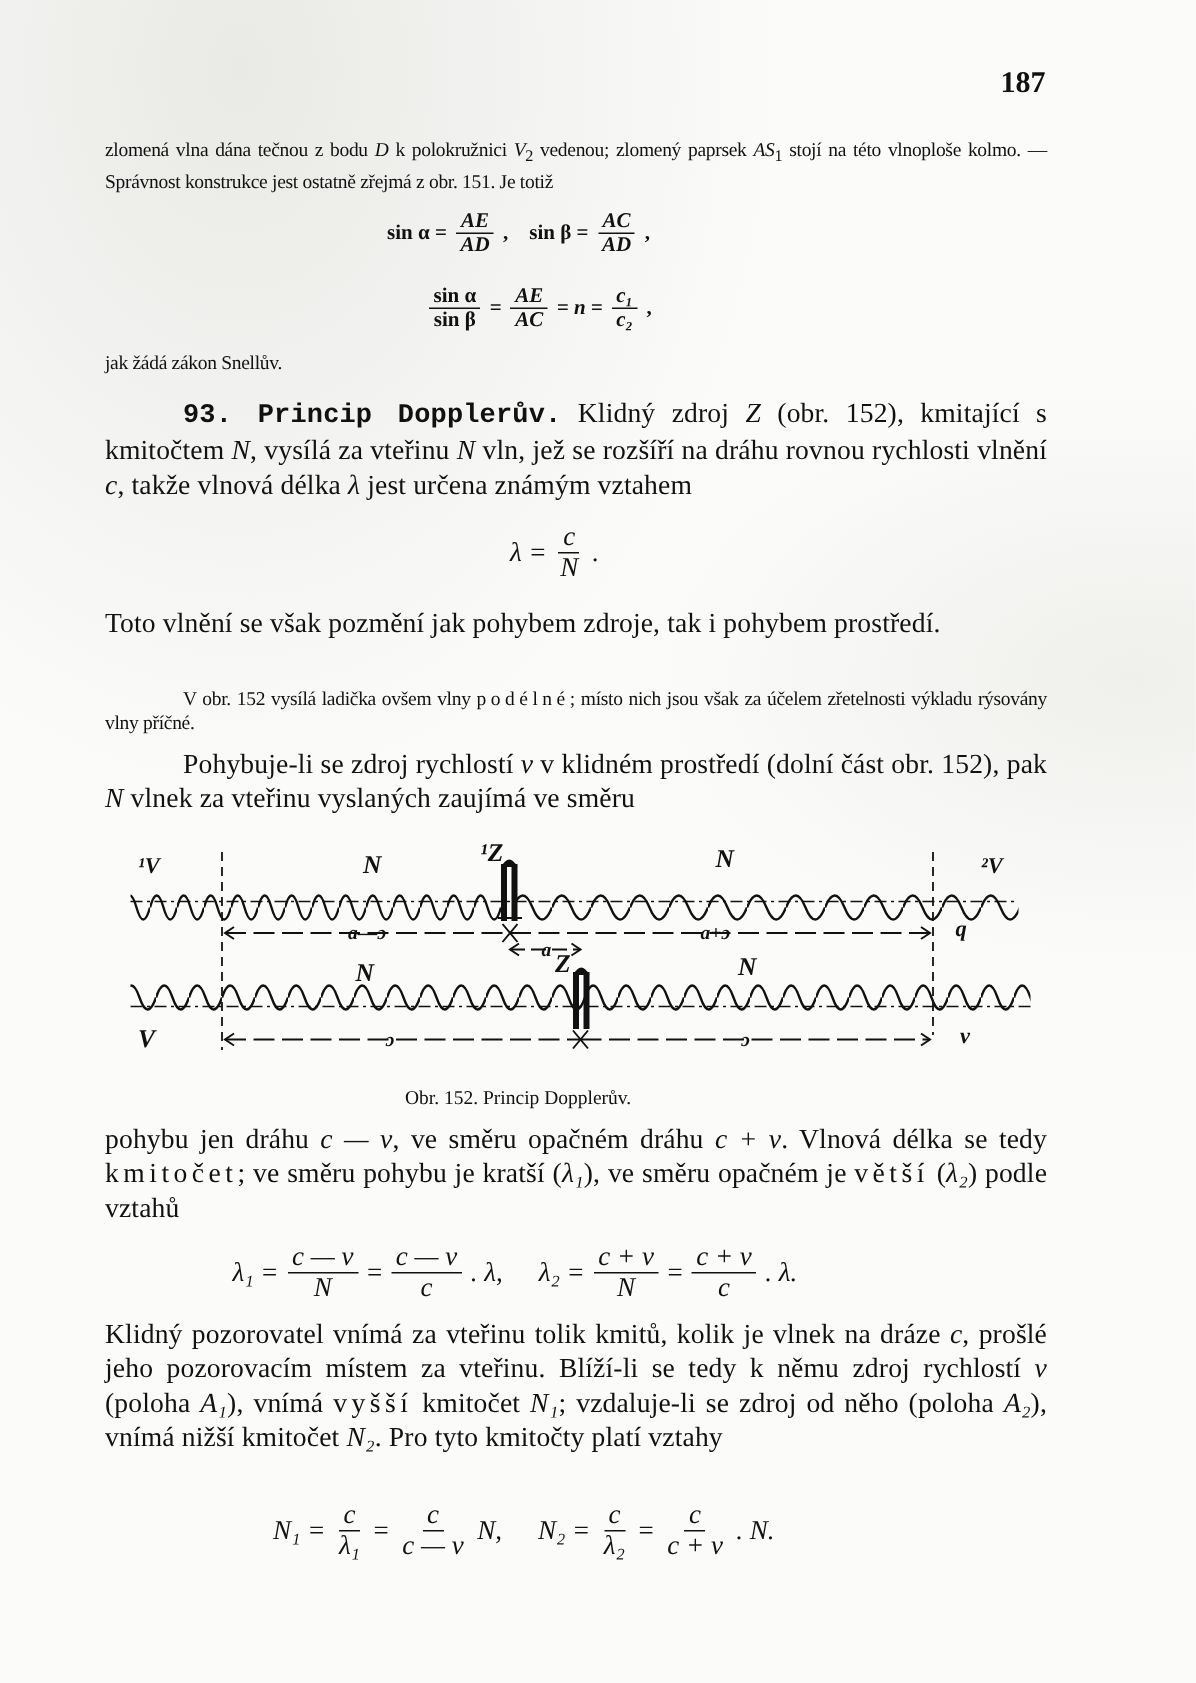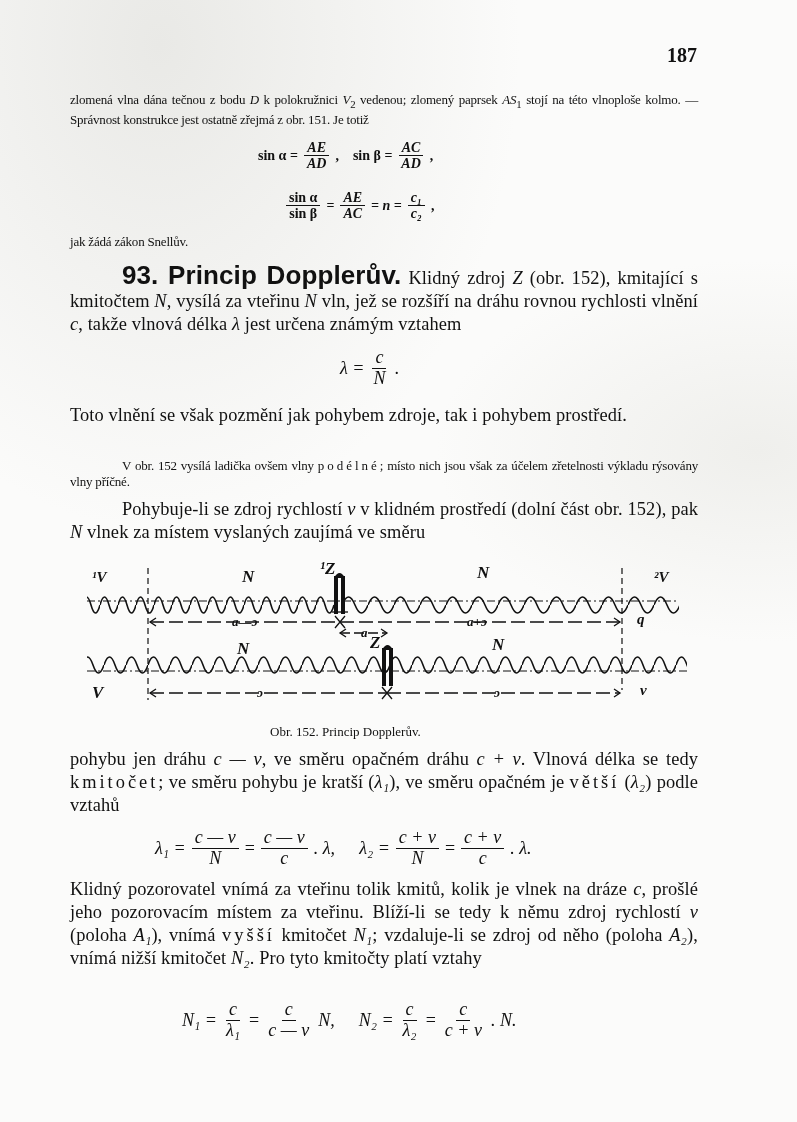--- a/index.html
+++ b/index.html
@@ -13,21 +13,21 @@
   .big{font-size:18.4px;line-height:23px;text-align:justify;letter-spacing:0.1px;}
   .indent{text-indent:52px;}
   i{font-style:italic;}
   .sp{letter-spacing:3px;}
   .eq{position:absolute;font-family:"Liberation Serif",serif;display:flex;align-items:center;gap:4px;white-space:nowrap;}
   .frac{display:inline-flex;flex-direction:column;align-items:center;vertical-align:middle;margin:0 2px;}
   .frac .n{border-bottom:1.3px solid #111;padding:0 3px;line-height:1.1;text-align:right;}
   .frac .d{padding:0 3px;line-height:1.1;text-align:right;}
   .eqs{font-size:14px;font-weight:bold;}
   .eqb{font-size:18px;}
-  .h93{font-family:Liberation Sans, sans-serif;font-weight:bold;font-size:26px;}
+  .h93{font-family:Liberation Mono, monospace;font-weight:bold;font-size:18px;}
   .fig{position:absolute;left:82px;top:560px;width:630px;height:145px;}
   .cap{position:absolute;left:270px;top:708px;font-size:13px;font-family:"Liberation Serif",serif;margin-top:16px;}
 </style>
 </head>
 <body>
 
 <div class="page">
 
   <div class="pno">187</div>
 
@@ -86,21 +86,21 @@
     <span>.</span>
   </div>
 
   <div class="txt big" style="top:404px;">Toto vlnění se však pozmění jak pohybem zdroje, tak i pohybem prostředí.</div>
 
   <div class="txt small indent" style="top:458px;">
     <span>V obr. 152 vysílá ladička ovšem vlny </span><span class="sp">podélné</span><span>; místo nich jsou však za účelem zřetelnosti výkladu rýsovány vlny příčné.</span>
   </div>
 
   <div class="txt big indent" style="top:498px;">
-    <span>Pohybuje-li se zdroj rychlostí </span><i>v</i><span> v klidném prostředí (dolní část obr. 152), pak </span><i>N</i><span> vlnek za místem vyslaných zaujímá ve směru</span>
+    <span>Pohybuje-li se zdroj rychlostí </span><i>v</i><span> v klidném prostředí (dolní část obr. 152), pak </span><i>N</i><span> vlnek za vteřinu vyslaných zaujímá ve směru</span>
   </div>
 
   <div class="fig">
     <svg width="630" height="145" viewBox="0 0 630 145">
       <defs>
         <pattern id="wTop" x="0" y="0" width="18" height="30" patternUnits="userSpaceOnUse">
           <path d="M0 15 Q4.5 -1 9 15 T18 15" fill="none" stroke="#111" stroke-width="1.6"></path>
         </pattern>
         <pattern id="wTopR" x="0" y="0" width="26" height="30" patternUnits="userSpaceOnUse">
           <path d="M0 15 Q6.5 -1 13 15 T26 15" fill="none" stroke="#111" stroke-width="1.6"></path>

